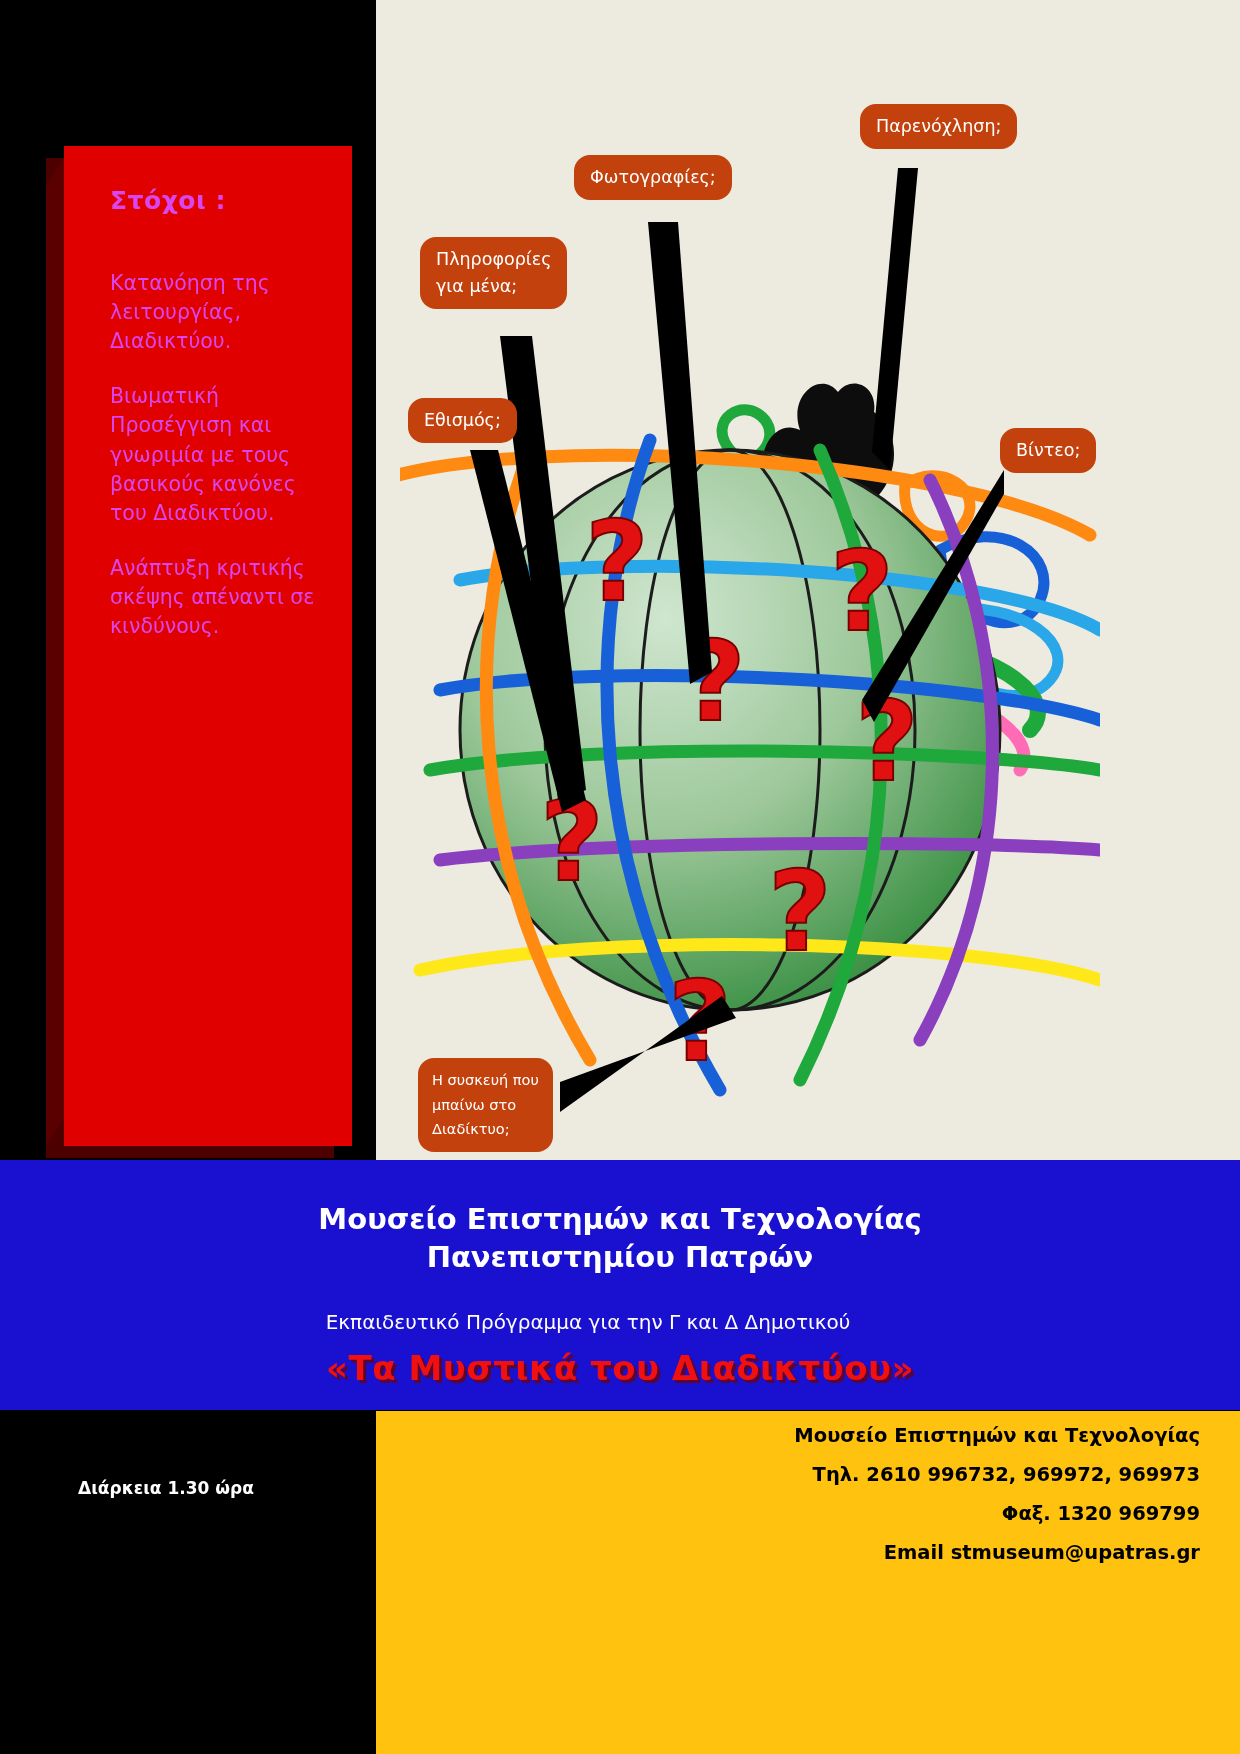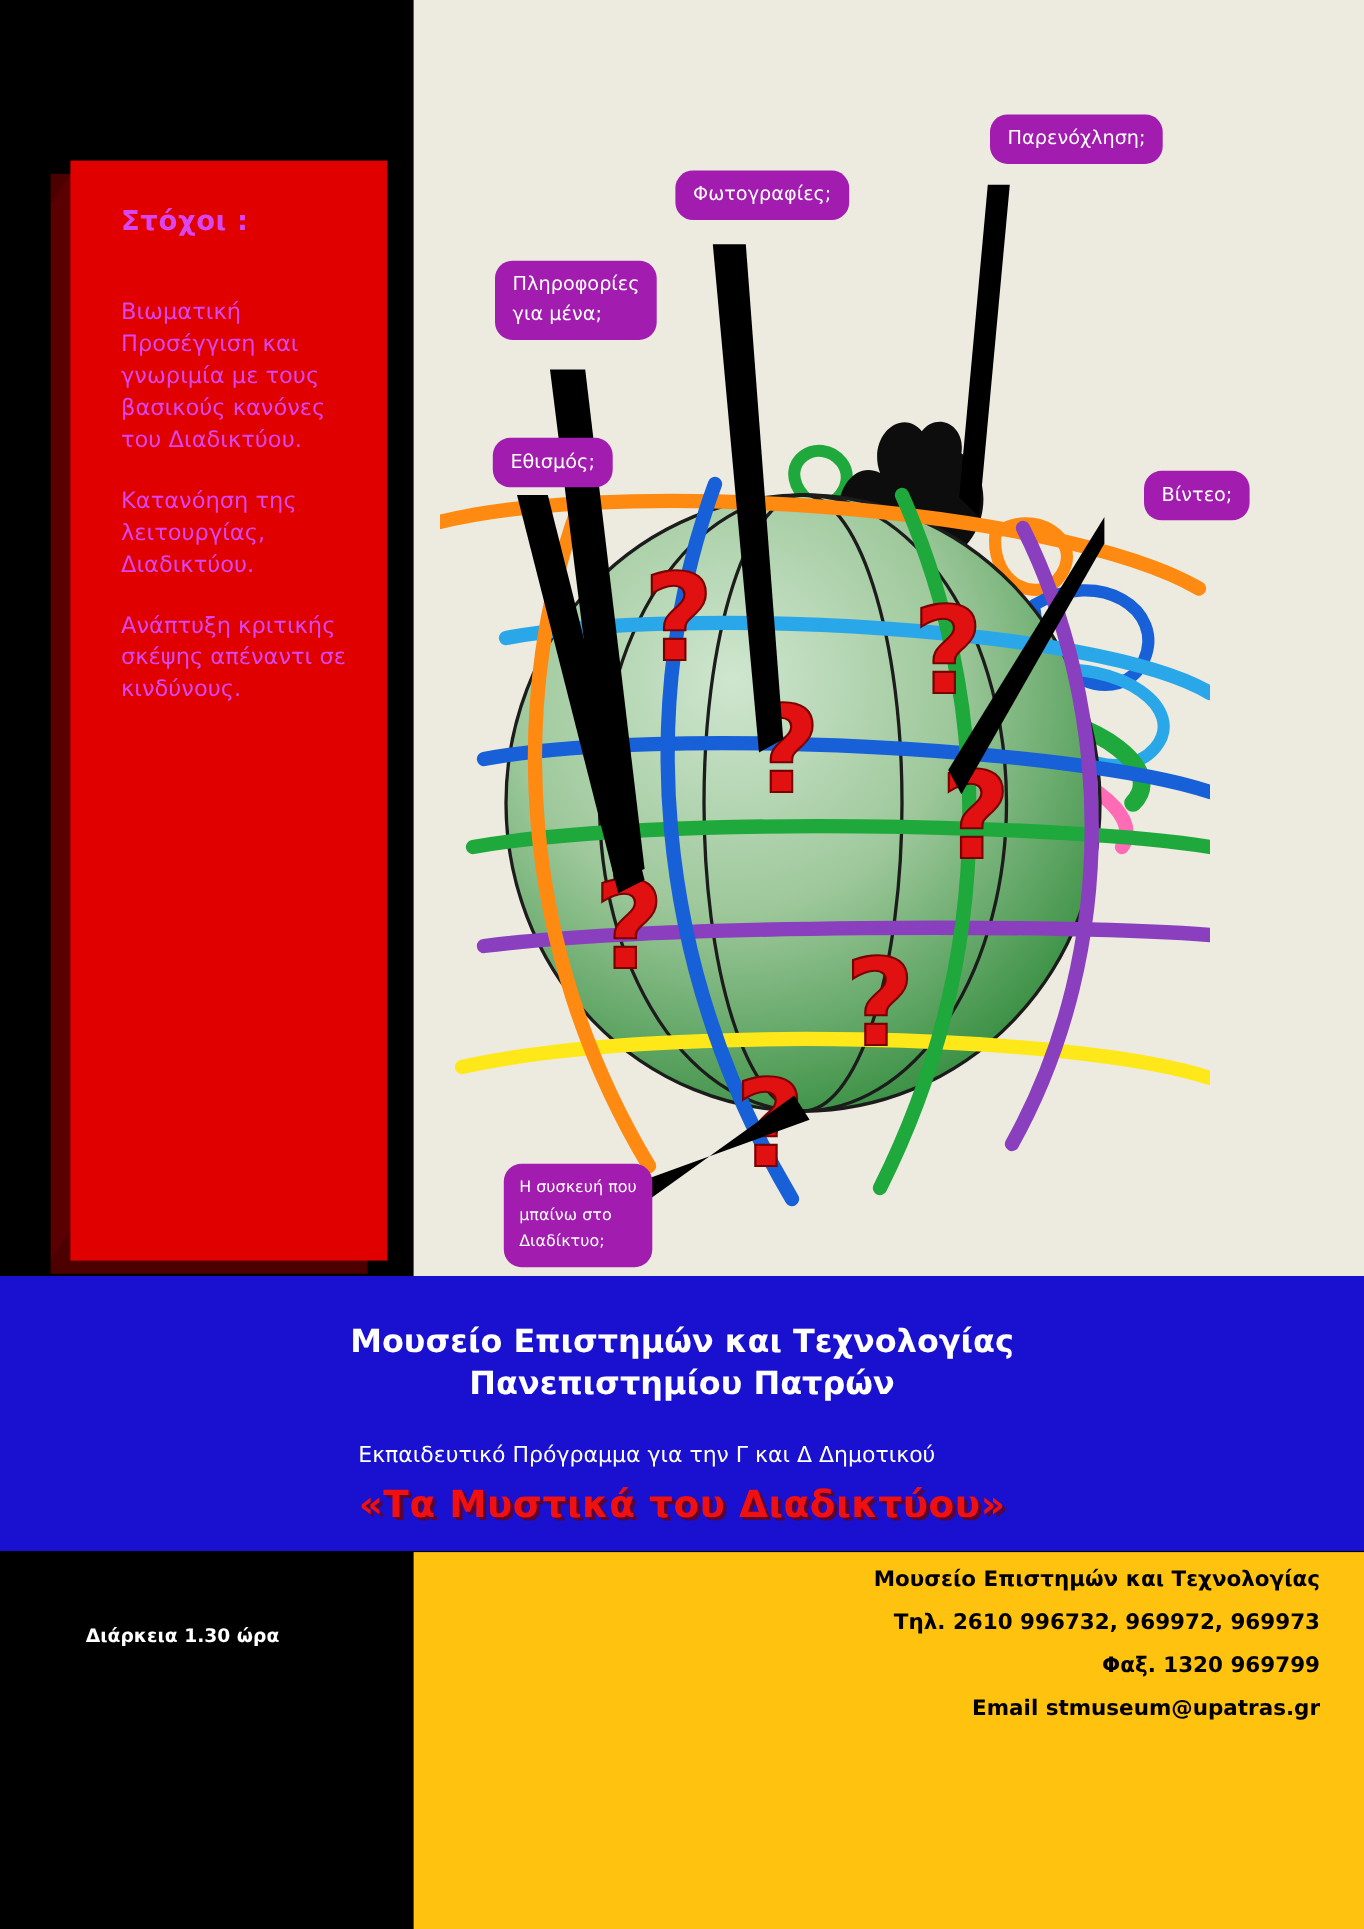--- a/index.html
+++ b/index.html
@@ -37,29 +37,29 @@
   }
   .objective-item{
     font-size:20.5px;line-height:1.42;margin:0 0 26px 0;font-weight:400;
   }
 
   
   #globe-wrap{position:absolute;left:400px;top:300px;width:700px;height:800px;}
 
   
   .callout{
-    position:absolute;background:#a21caf;color:#ffffff;
+    position:absolute;background:#c2410c;color:#ffffff;
     border-radius:16px;padding:9px 16px;
     font-size:17.5px;line-height:1.55;font-weight:400;
-    white-space:pre-line;z-index:40;margin-left:40px;
+    white-space:pre-line;z-index:40;
   }
 
   #co-parenoxlisi{left:860px;top:104px;}
   #co-fotografies{left:574px;top:155px;}
-  #co-plirofories{left:410px;top:237px;}
+  #co-plirofories{left:420px;top:237px;}
   #co-ethismos{left:408px;top:398px;}
   #co-vinteo{left:1000px;top:428px;}
   #co-siskevi{left:418px;top:1058px;font-size:14.5px;line-height:1.7;padding:10px 14px;}
 
   
   #museum-title{
     position:absolute;left:0;top:1200px;width:1240px;text-align:center;
     color:#ffffff;font-size:29px;font-weight:bold;line-height:1.32;
   }
   #program-sub{
@@ -176,22 +176,22 @@
   <div class="callout" id="co-ethismos">Εθισμός;</div>
   <div class="callout" id="co-vinteo">Βίντεο;</div>
   <div class="callout" id="co-siskevi">Η συσκευή που
 μπαίνω  στο
 Διαδίκτυο;</div>
 
   <div class="plate" id="red-card-shadow"></div>
   <div class="plate" id="red-card"></div>
   <div id="red-card-inner">
     <div id="objectives-title">Στόχοι :</div>
+    <p class="objective-item">Κατανόηση της λειτουργίας, Διαδικτύου.</p>
     <p class="objective-item">Βιωματική Προσέγγιση και γνωριμία με τους βασικούς κανόνες του Διαδικτύου.</p>
-    <p class="objective-item">Κατανόηση της λειτουργίας, Διαδικτύου.</p>
     <p class="objective-item">Ανάπτυξη κριτικής σκέψης απέναντι σε κινδύνους.</p>
   </div>
 
   <div class="plate" id="blue-band"></div>
   <div id="museum-title" style="white-space:pre-line">Μουσείο  Επιστημών και Τεχνολογίας
 Πανεπιστημίου Πατρών</div>
   <div id="program-sub">Εκπαιδευτικό Πρόγραμμα για την Γ και Δ Δημοτικού</div>
   <div id="program-name">«Τα Μυστικά του Διαδικτύου»</div>
 
   <div class="plate" id="black-bottom"></div>

